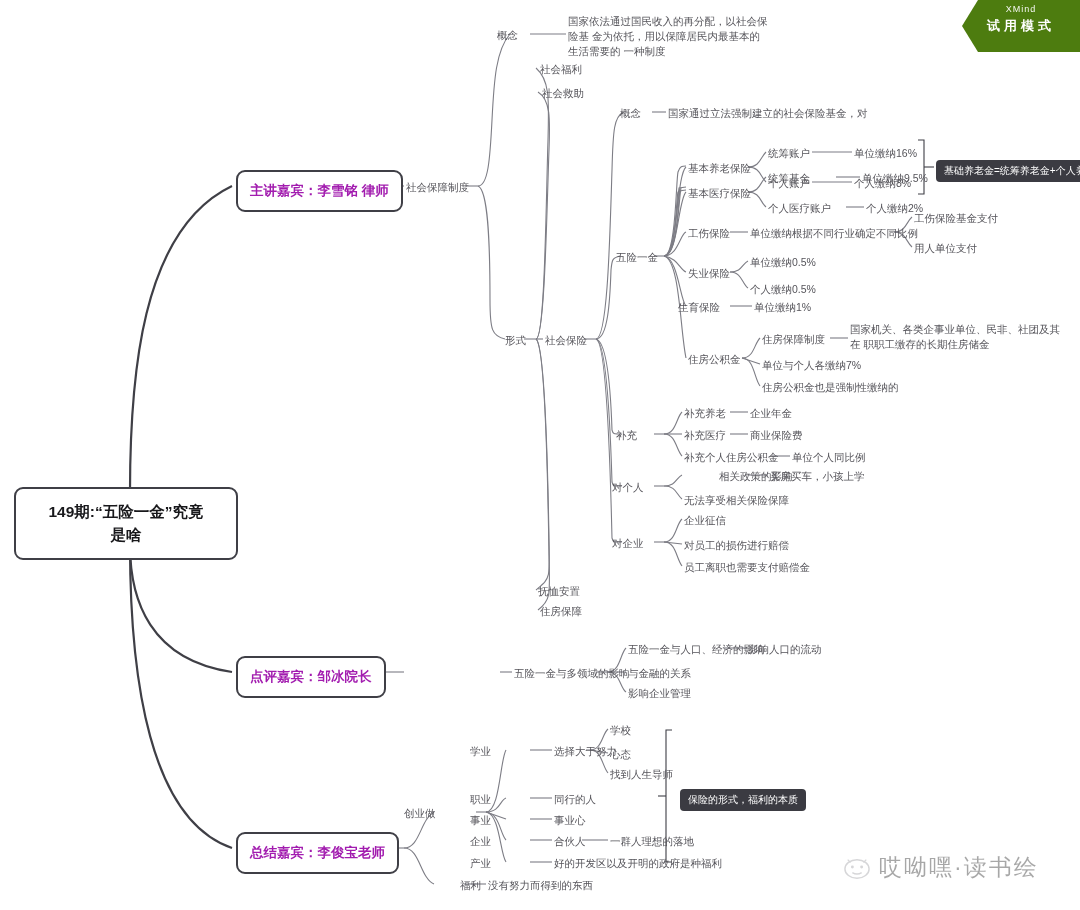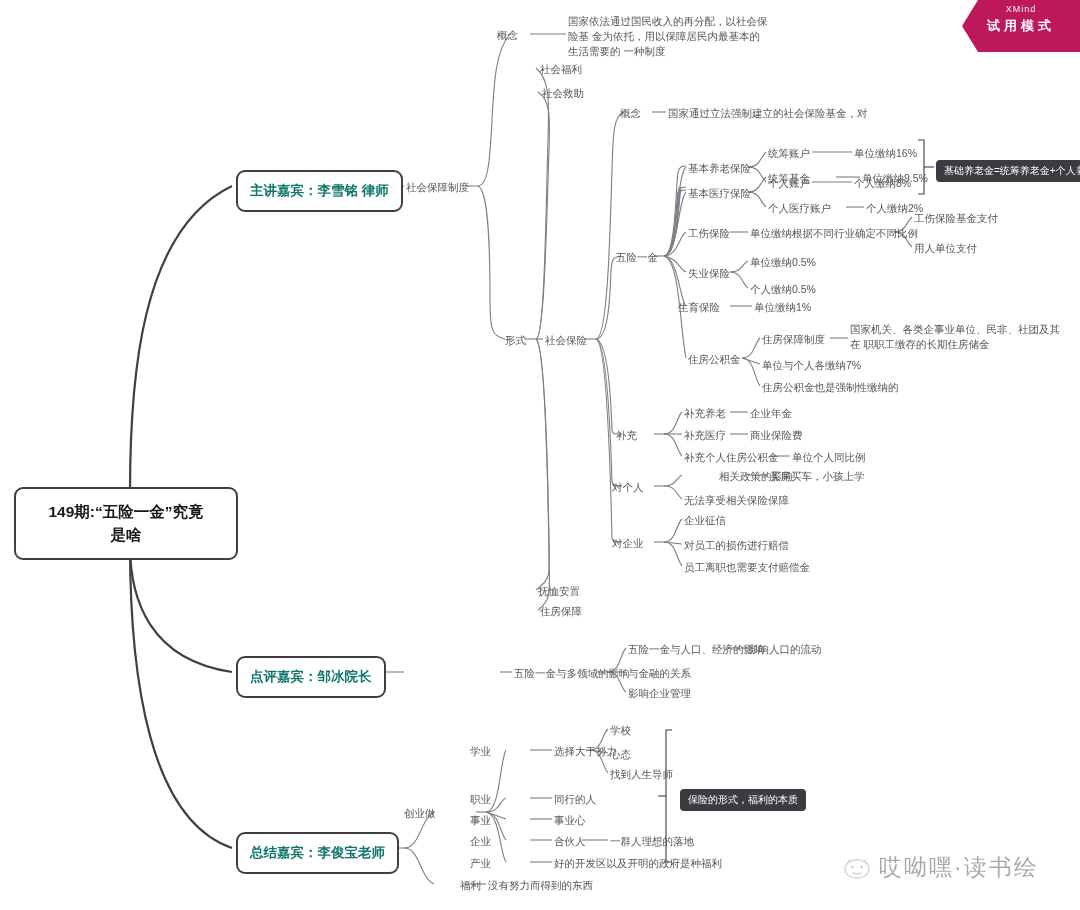--- a/index.html
+++ b/index.html
@@ -10,35 +10,35 @@
     color:#4a4a4a;
     overflow:hidden;
     position:relative;
   }
   #canvas{position:absolute;inset:0;width:1080px;height:910px;}
   svg.links{position:absolute;left:0;top:0;width:1080px;height:910px;pointer-events:none;}
   .node{position:absolute;font-size:10.5px;line-height:1.45;color:#55545a;white-space:pre;}
   .node.wrap{white-space:normal;}
   .boxed{
     border:2px solid #3f3f46;border-radius:9px;background:#fff;
-    font-weight:bold;font-size:13.5px;color:#0f766e;
+    font-weight:bold;font-size:13.5px;color:#a21caf;
     padding:9px 12px;text-align:center;white-space:pre-line;line-height:1.45;
   }
   .root{
     border:2px solid #3f3f46;border-radius:9px;background:#fff;
     font-weight:bold;font-size:15.5px;color:#18181b;
     padding:11px 12px;text-align:center;white-space:pre-line;line-height:1.5;
   }
   .dark{
     background:#3b3b42;color:#ffffff;border-radius:4px;
     padding:4px 8px;font-size:10px;white-space:pre;
   }
   .xmind-badge{
     position:absolute;right:0;top:0;width:118px;height:52px;
-    background:#be185d;color:#fff;
+    background:#4d7c0f;color:#fff;
     clip-path:polygon(16px 0,118px 0,118px 52px,16px 52px,0 26px);
     text-align:center;padding-top:4px;box-sizing:border-box;
   }
   .xmind-badge .x1{font-size:9px;letter-spacing:1px;display:block;opacity:.95;}
   .xmind-badge .x2{font-size:13px;letter-spacing:4px;display:block;margin-top:3px;font-weight:bold;}
   .watermark{
     position:absolute;left:842px;top:852px;display:flex;align-items:center;gap:7px;
     opacity:.34;color:#000000;
   }
   .watermark .wm-text{font-size:23px;letter-spacing:2px;}

